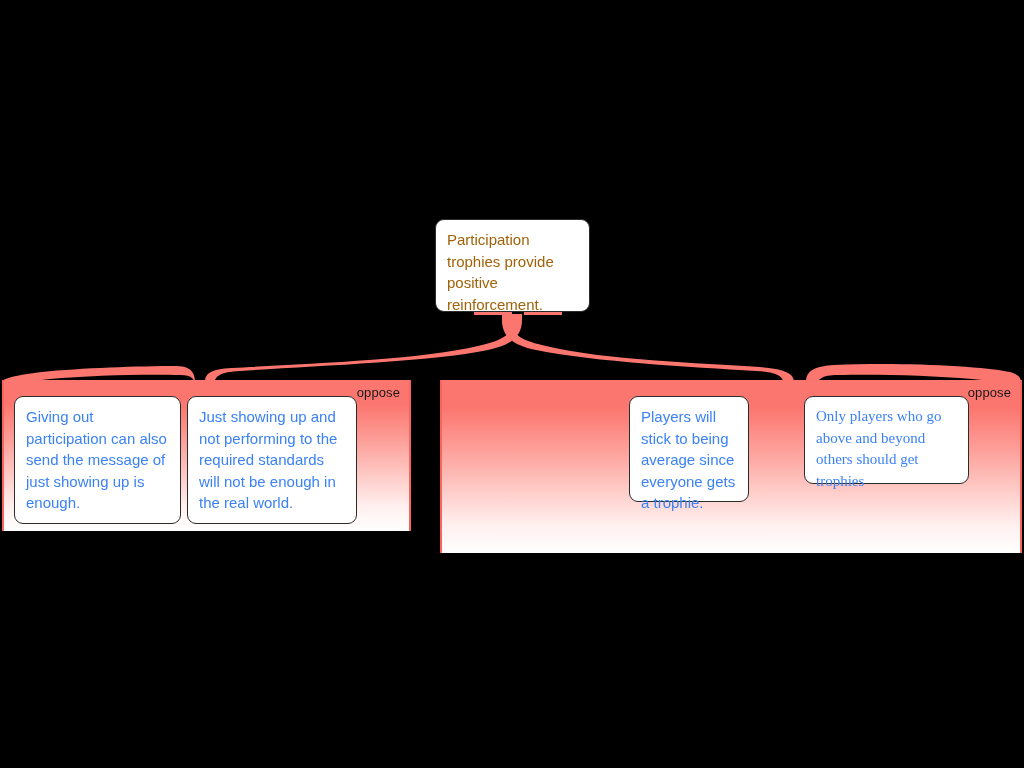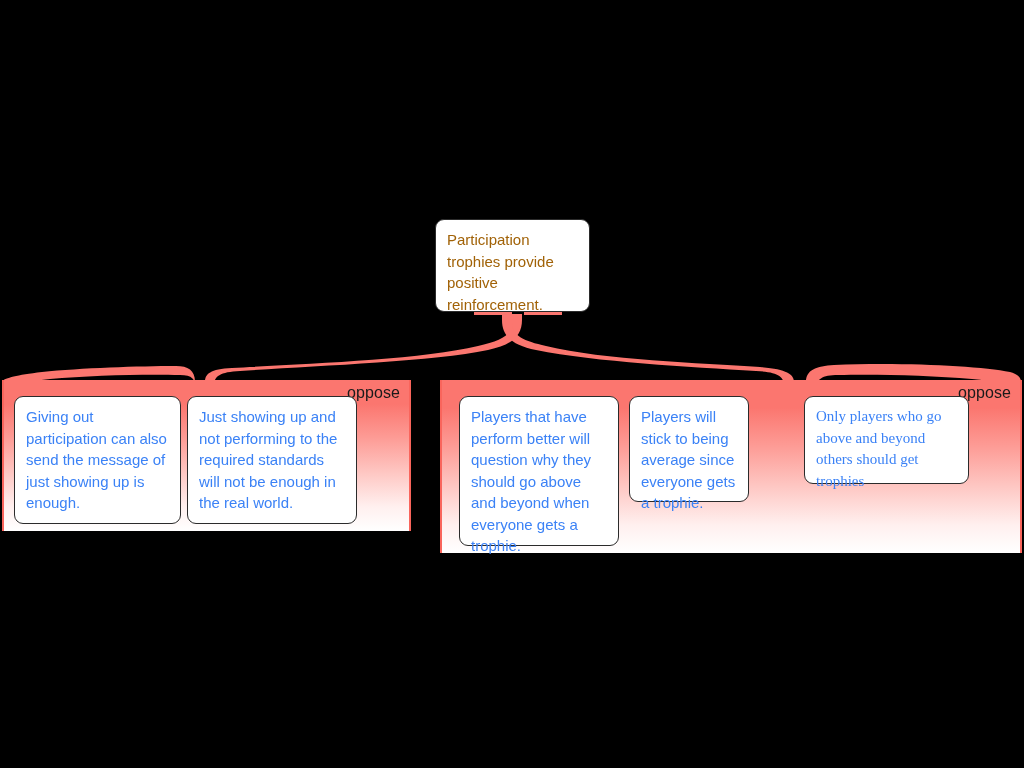--- a/index.html
+++ b/index.html
@@ -75,21 +75,21 @@
     left: 440px;
     top: 380px;
     width: 582px;
     height: 173px;
   }
 
   .group-label {
     position: absolute;
     top: 6px;
     right: 9px;
-    font-size: 16px;
+    font-size: 13px;
     line-height: 13px;
     color: #1a1a1a;
     letter-spacing: 0.1px;
     white-space: nowrap;
     text-align: center;
   }
 
   
   .reason {
     position: absolute;
@@ -189,23 +189,20 @@
     </div>
 
     <div class="reason" id="reason-l2">
       <p>Just showing up and not performing to the required standards will not be enough in the real world.</p>
     </div>
   </div>
 
   <div class="group-panel" id="group-right">
     <span class="group-label">oppose</span>
 
-    <div class="reason" id="reason-r1">
-      <p>Players that have perform better will question why they should go above and beyond when everyone gets a trophie.</p>
-    </div>
 
     <div class="reason" id="reason-r2">
       <p>Players will stick to being average since everyone gets a trophie.</p>
     </div>
 
     <div class="reason" id="reason-r3">
       <p>Only players who go above and beyond others should get trophies</p>
     </div>
   </div>
 

